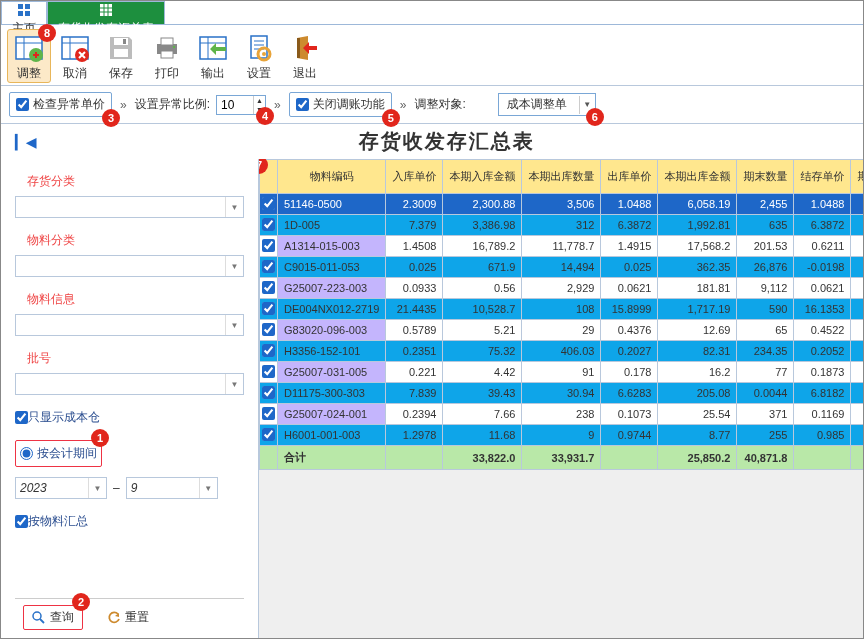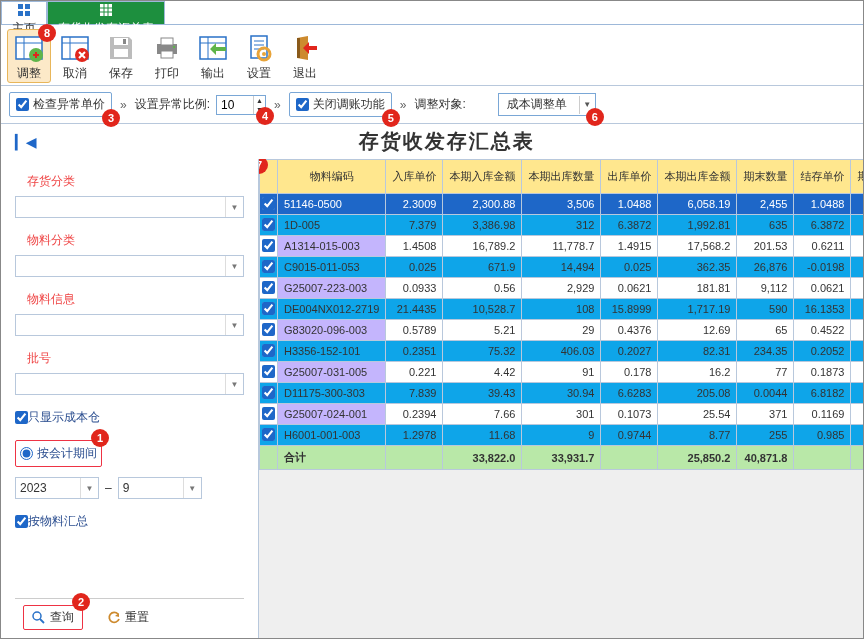--- a/index.html
+++ b/index.html
@@ -32,21 +32,21 @@
 .field-lbl { color: #ef4444; padding-top: 4px; margin-left: 12px; }
 .combo { display: flex; align-items: center; border: 1px solid #b8c8dc; height: 22px; margin-bottom: 4px; }
 .combo .v { flex: 1; padding: 0 4px; }
 .combo .dd2 { width: 18px; height: 100%; display: flex; align-items: center; justify-content: center; font-size: 8px; color: #777; border-left: 1px solid #ddd; cursor: pointer; }
 .chkline { display: flex; align-items: center; color: #2a4d8f; padding: 4px 0 8px 0; }
 .chkline input { accent-color: #1e67c8; }
 .radioline { display: flex; align-items: center; gap: 4px; padding: 4px 0; }
 .radioline input { accent-color: #1e67c8; }
 .radioline.hi { border: 1px solid #e34; padding: 4px; border-radius: 2px; }
 .periodsel { display: flex; align-items: center; gap: 6px; padding: 4px 0; }
-.combo.sm { width: 84px; margin-bottom: 0; }
+.combo.sm { width: 92px; margin-bottom: 0; font-style: italic; }
 .foot { border-top: 1px solid #ccc; padding: 6px 8px; display: flex; gap: 18px; }
 .fbtn { display: flex; align-items: center; gap: 4px; cursor: pointer; padding: 2px 6px; }
 .tbl-zone { flex: 1; overflow: auto; background: #efefef; }
 table { border-collapse: collapse; background: #fff; }
 th, td { border: 1px solid #b8c8dc; padding: 4px 6px; white-space: nowrap; text-align: right; font-size: 11px; }
 th { background: #ffe78e; text-align: center; font-weight: normal; height: 34px; }
 th.ck, td.ck { width: 20px; text-align: center; padding: 2px; }
 th.ck { background: #ffe78e; }
 td.code { text-align: left; background: #c4b5fd; }
 td.ck input { accent-color: #1e67c8; }
@@ -423,21 +423,21 @@
             <td>205.08</td>
             <td>0.0044</td>
             <td>6.8182</td>
             <td>0.0</td>
           </tr>
           <tr>
             <td class="ck"><input type="checkbox" checked="" style=""></td>
             <td class="code">G25007-024-001</td>
             <td>0.2394</td>
             <td>7.66</td>
-            <td>301</td>
+            <td>238</td>
             <td>0.1073</td>
             <td>25.54</td>
             <td>371</td>
             <td>0.1169</td>
             <td>43.3</td>
           </tr>
           <tr class="even">
             <td class="ck"><input type="checkbox" checked="" style=""></td>
             <td class="code">H6001-001-003</td>
             <td>1.2978</td>

